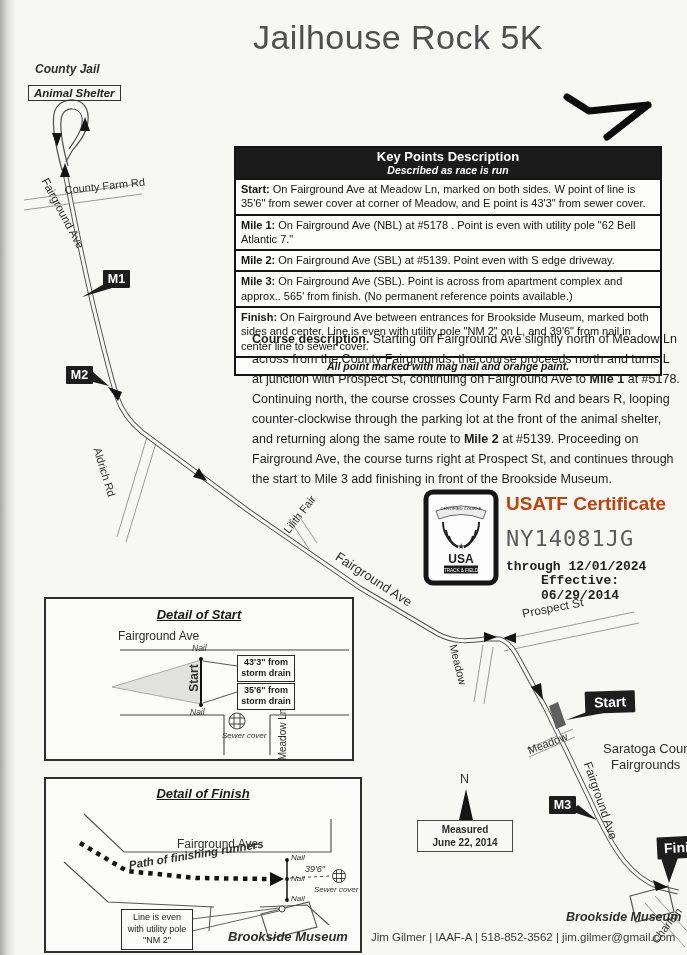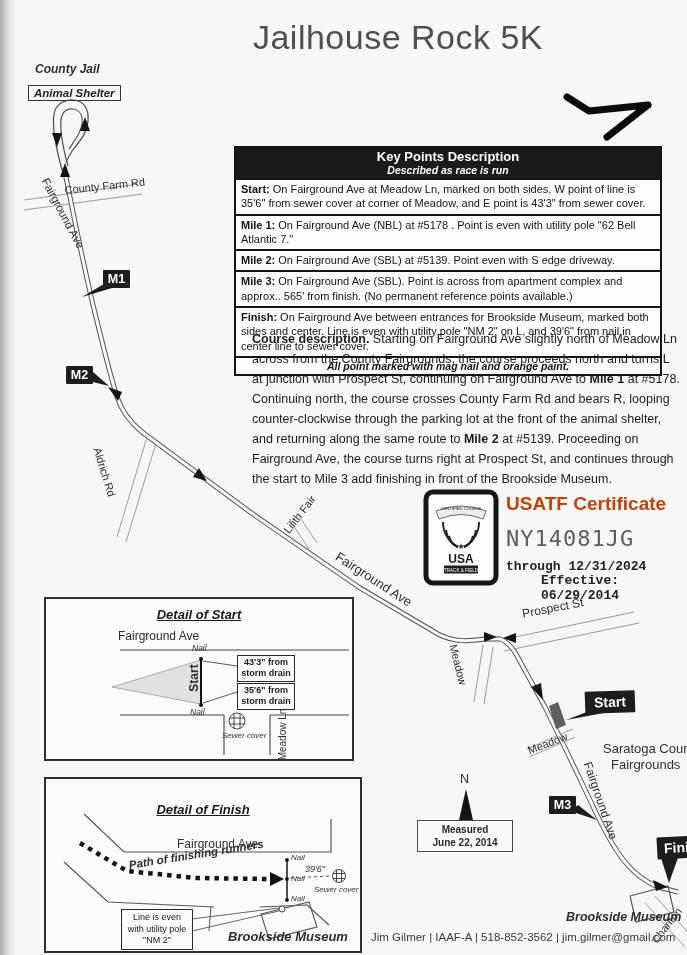--- a/index.html
+++ b/index.html
@@ -181,21 +181,21 @@
         <path d="M41 58 C46 56 49 52 50 47"></path>
     </g>
     <text x="38" y="60" font-size="8" text-anchor="middle" fill="#222">★</text>
     <text x="38" y="74" font-size="12" font-weight="bold" text-anchor="middle" fill="#1a1a1a">USA</text>
     <rect x="21" y="76.5" width="34" height="8" fill="#1e1e1e"></rect>
     <text x="38" y="82.5" font-size="4.6" text-anchor="middle" fill="#fff">TRACK &amp; FIELD</text>
   </svg>
   <div id="cert-title">USATF Certificate</div>
   <div id="cert-number">NY14081JG</div>
   <div class="cert-mono" style="top:573px;margin-left:35px;">Effective: 06/29/2014</div>
-  <div class="cert-mono" style="top:559px;">through 12/31/2024</div>
+  <div class="cert-mono" style="top:559px;">through 12/01/2024</div>
 
   <div class="inset" style="left:44px;top:597px;width:306px;height:160px;">
     <div class="inset-title" style="top:8px;">Detail of Start</div>
     <div class="lbl" style="left:72px;top:30px;font-size:12px;">Fairground Ave</div>
     <svg class="mapsvg" width="306" height="156" viewBox="0 0 306 156">
       <line x1="74" y1="51" x2="303" y2="51" stroke="#444" stroke-width="1.2"></line>
       <polygon points="66,88 155,61 155,105" fill="#e1e1e0" stroke="#999" stroke-width="0.8"></polygon>
       <line x1="155" y1="60" x2="155" y2="106" stroke="#111" stroke-width="2"></line>
       <circle cx="155" cy="60" r="2" fill="#111"></circle>
         <circle cx="155" cy="106" r="2" fill="#111"></circle>
@@ -222,21 +222,21 @@
     </div>
     <div class="callout" style="left:191px;top:84px;width:56px;font-size:9px;font-weight:bold;line-height:1.25;padding:1px 0;">
       <div>35'6" from</div>
       <div>storm drain</div>
     </div>
     <div class="lbl tiny" style="left:176px;top:132px;">Sewer cover</div>
     <div class="lbl" style="left:208px;top:130px;width:56px;text-align:center;font-size:10px;transform:rotate(-90deg);transform-origin:center;">Meadow Ln</div>
   </div>
 
   <div class="inset" style="left:44px;top:777px;width:314px;height:172px;">
-    <div class="inset-title" style="top:23px;">Detail of Finish</div>
+    <div class="inset-title" style="top:7px;">Detail of Finish</div>
     <svg class="mapsvg" width="314" height="168" viewBox="0 0 314 168">
       <polyline points="38,35 78,73 285,73 285,40" stroke="#555" stroke-width="1.2" fill="none"></polyline>
       <polyline points="18,83 62,123 168,128" stroke="#555" stroke-width="1.2" fill="none"></polyline>
       <polyline points="214,128 261,126 283,146" stroke="#555" stroke-width="1.2" fill="none"></polyline>
       <line x1="165" y1="127" x2="163" y2="152" stroke="#555" stroke-width="1"></line>
       <polygon points="215,135 263,123 271,148 223,160" stroke="#555" stroke-width="1.1" fill="none"></polygon>
       <path d="M 34 64 L 81 92 L 150 99 L 222 100" stroke="#141414" stroke-width="4.5" stroke-dasharray="4.5 5" fill="none"></path>
       <polygon points="238,100 224,93 224,107" fill="#111"></polygon>
       <line x1="241" y1="81" x2="241" y2="121" stroke="#222" stroke-width="1.6"></line>
       <circle cx="241" cy="81" r="1.9" fill="#111"></circle>

